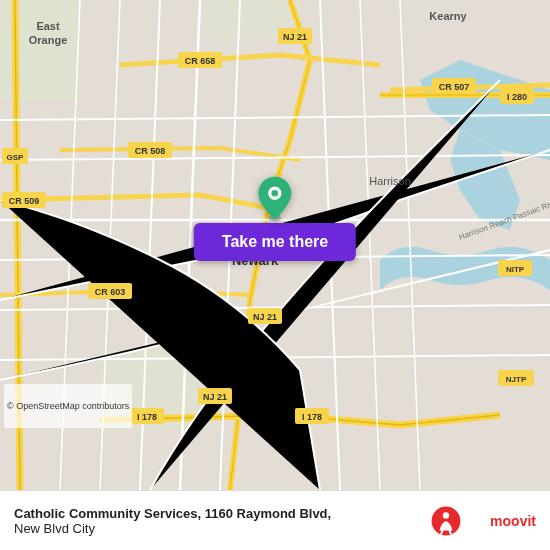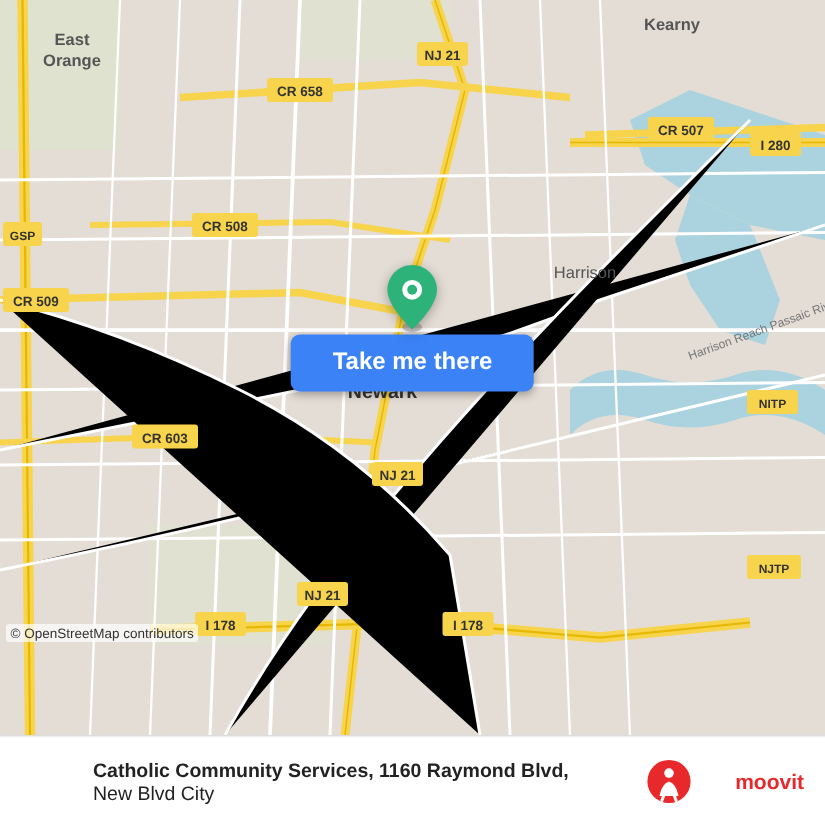--- a/index.html
+++ b/index.html
@@ -38,21 +38,21 @@
     }
 
     #map-pin {
       width: 48px;
       height: 48px;
       margin-bottom: 0px;
       filter: drop-shadow(0 2px 4px rgba(0,0,0,0.3));
     }
 
     #take-me-there-btn {
-      background-color: #3b82f6;
+      background-color: #6d28d9;
       color: white;
       border: none;
       border-radius: 6px;
       padding: 10px 28px;
       font-size: 16px;
       font-weight: bold;
       cursor: pointer;
       white-space: nowrap;
       box-shadow: 0 2px 6px rgba(0,0,0,0.3);
     }
@@ -66,21 +66,20 @@
       align-items: center;
       justify-content: space-between;
       padding: 8px 14px;
       border-top: 1px solid #ddd;
     }
 
     #location-info {
       display: flex;
       flex-direction: column;
       justify-content: space-between;
-      margin-left: 48px;
     }
 
     #location-name {
       font-size: 13px;
       font-weight: bold;
       color: #222;
     }
 
     #location-city {
       font-size: 13px;
@@ -107,21 +106,21 @@
     }
 
     
     #osm-attribution {
       position: absolute;
       bottom: 62px;
       left: 4px;
       font-size: 9px;
       color: #333;
       background: rgba(255,255,255,0.7);
-      padding: 1px 3px;
+      padding: 17px 3px;
       border-radius: 2px;
     }
   </style>
 </head>
 <body>
 
 <div id="map-container">
   
   <svg id="map-svg" viewBox="0 0 550 490" xmlns="http://www.w3.org/2000/svg">
 

